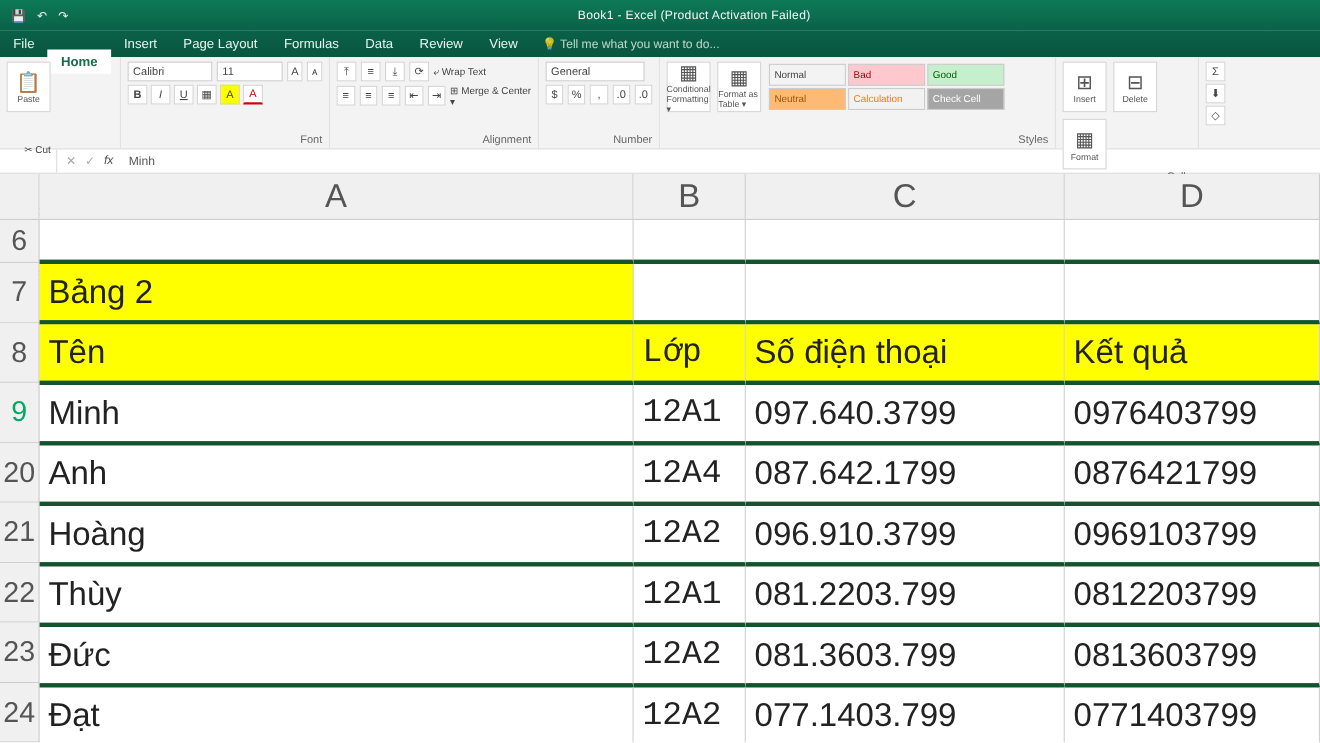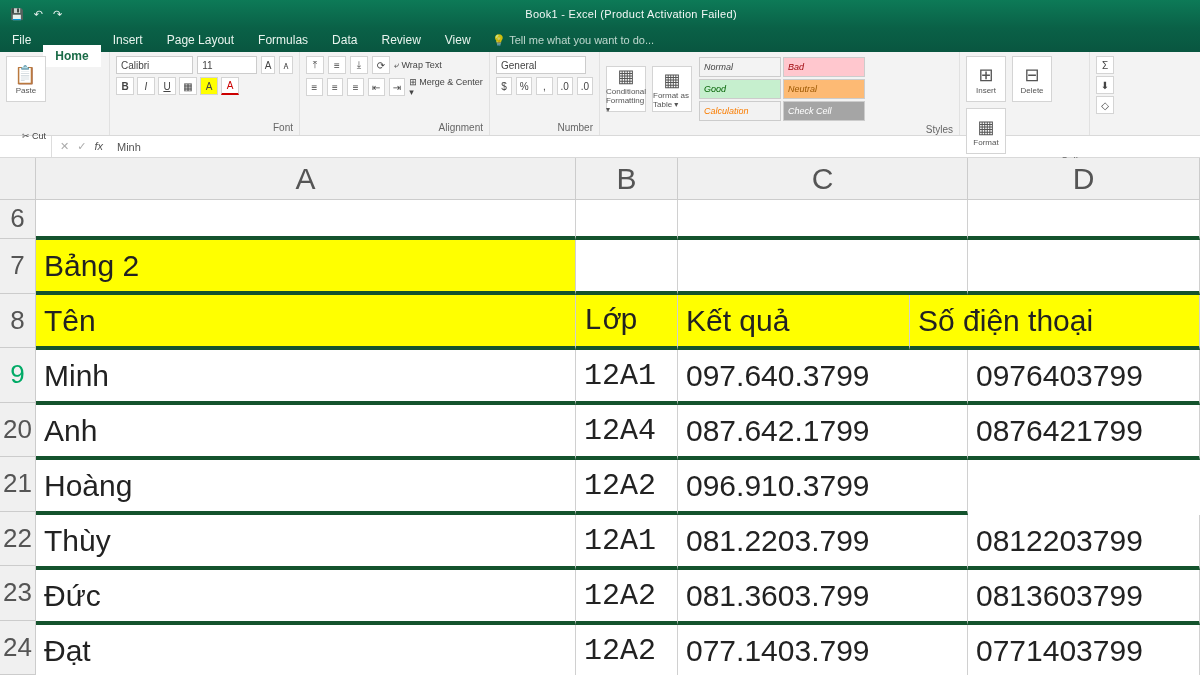--- a/index.html
+++ b/index.html
@@ -24,21 +24,21 @@
 .group .controls { display: flex; gap: 6px; align-items: center; flex-wrap: wrap; }
 .group .label { text-align: right; font-size: 10px; color: #666; padding-top: 2px; }
 .btnrow { display: flex; gap: 4px; align-items: center; }
 .iconbox { width: 34px; height: 34px; background: #fff; border: 1px solid #d4d4d4; display: flex; align-items: center; justify-content: center; font-size: 16px; color: #555; }
 .iconbox.big { width: 40px; height: 46px; flex-direction: column; font-size: 18px; }
 .iconbox.big .sub { font-size: 8px; color: #555; }
 .sel { border: 1px solid #ccc; background: #fff; height: 18px; padding: 0 4px; font-size: 10px; display: flex; align-items: center; min-width: 60px; }
 .smallbtn { width: 18px; height: 18px; border: 1px solid #d4d4d4; background: #fff; display: inline-flex; align-items: center; justify-content: center; font-size: 10px; color: #444; }
 .clipcol { display: flex; flex-direction: column; gap: 2px; font-size: 9px; color: #444; }
 .clipcol .row { display: flex; gap: 4px; align-items: center; margin-left: 16px; }
-.stylecell { width: 82px; height: 20px; border: 1px solid #ccc; font-size: 9px; display: flex; align-items: center; padding-left: 4px; margin: 1px; font-style: italic; }
+.stylecell { width: 70px; height: 20px; border: 1px solid #ccc; font-size: 9px; display: flex; align-items: center; padding-left: 4px; margin: 1px; }
 .stylegrid { display: flex; flex-wrap: wrap; width: 230px; }
 .fontgrp .row2 { display: flex; gap: 3px; align-items: center; margin-top: 3px; }
 
 
 .fbar { height: 22px; border-bottom: 1px solid #d9d9d9; display: flex; align-items: center; font-size: 11px; background: #fff; }
 .fbar .namebox { width: 52px; border-right: 1px solid #ddd; padding: 0 6px; color: #666; height: 100%; display: flex; align-items: center; }
 .fbar .fxbtns { display: flex; gap: 8px; padding: 0 8px; color: #aaa; }
 .fbar .fxbtns span:last-child { color: #555; font-style: italic; }
 .fbar .fxval { padding-left: 6px; color: #555; }
 
@@ -224,39 +224,40 @@
       </div>
       <div class="row">
         <div class="cell A yellow">Bảng 2</div>
         <div class="cell B"></div>
         <div class="cell C"></div>
         <div class="cell D"></div>
       </div>
       <div class="row">
         <div class="cell A yellow">Tên</div>
         <div class="cell B yellow">Lớp</div>
+        <div class="cell C yellow">Số điện thoại</div>
         <div class="cell D yellow">Kết quả</div>
-        <div class="cell C yellow">Số điện thoại</div>
       </div>
       <div class="row">
         <div class="cell A">Minh</div>
         <div class="cell B">12A1</div>
         <div class="cell C">097.640.3799</div>
         <div class="cell D">0976403799</div>
       </div>
       <div class="row">
         <div class="cell A">Anh</div>
         <div class="cell B">12A4</div>
         <div class="cell C">087.642.1799</div>
         <div class="cell D">0876421799</div>
       </div>
       <div class="row">
         <div class="cell A">Hoàng</div>
         <div class="cell B">12A2</div>
         <div class="cell C">096.910.3799</div>
+        <div class="cell D">0969103799</div>
       </div>
       <div class="row">
         <div class="cell A">Thùy</div>
         <div class="cell B">12A1</div>
         <div class="cell C">081.2203.799</div>
         <div class="cell D">0812203799</div>
       </div>
       <div class="row">
         <div class="cell A">Đức</div>
         <div class="cell B">12A2</div>

